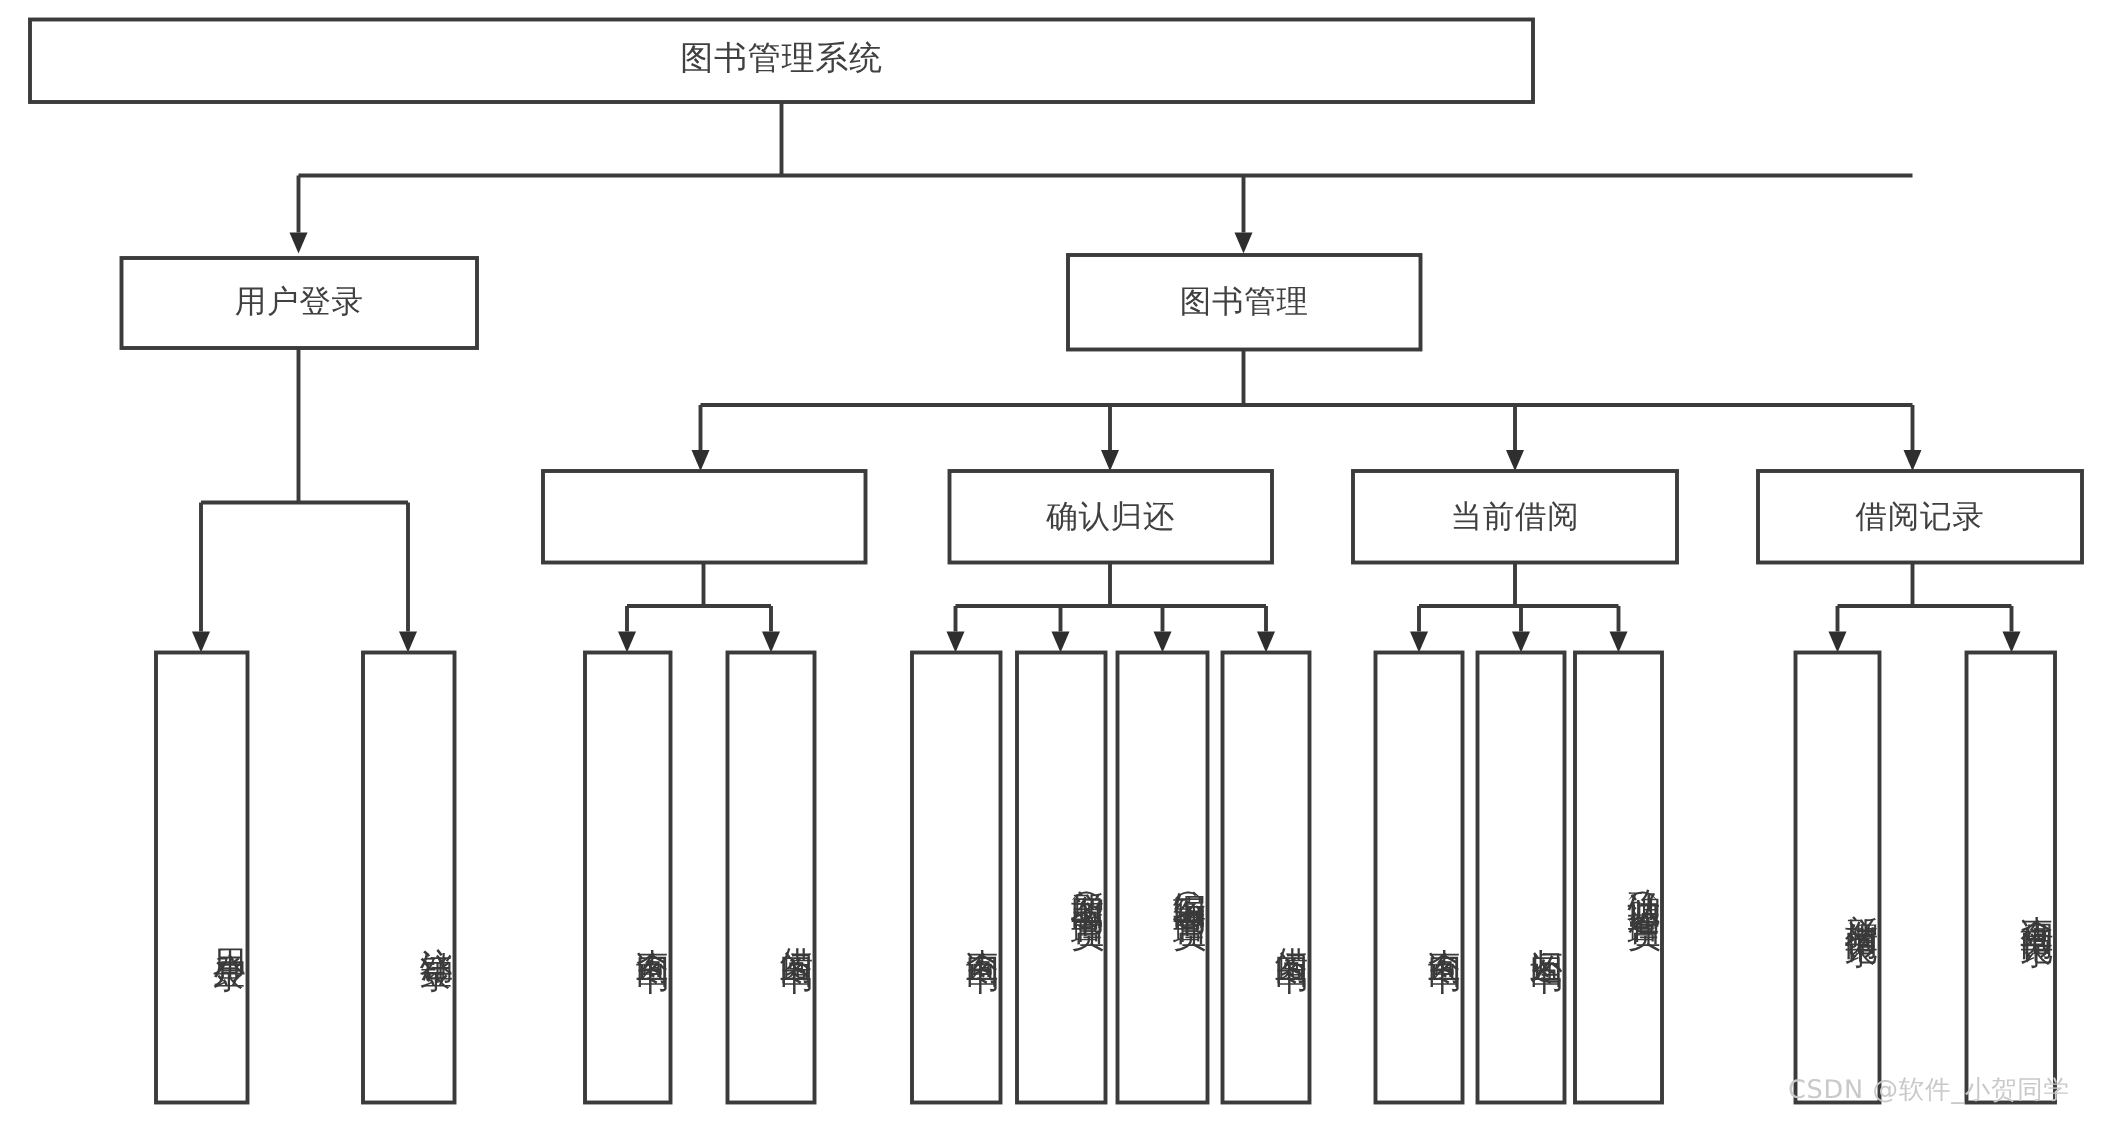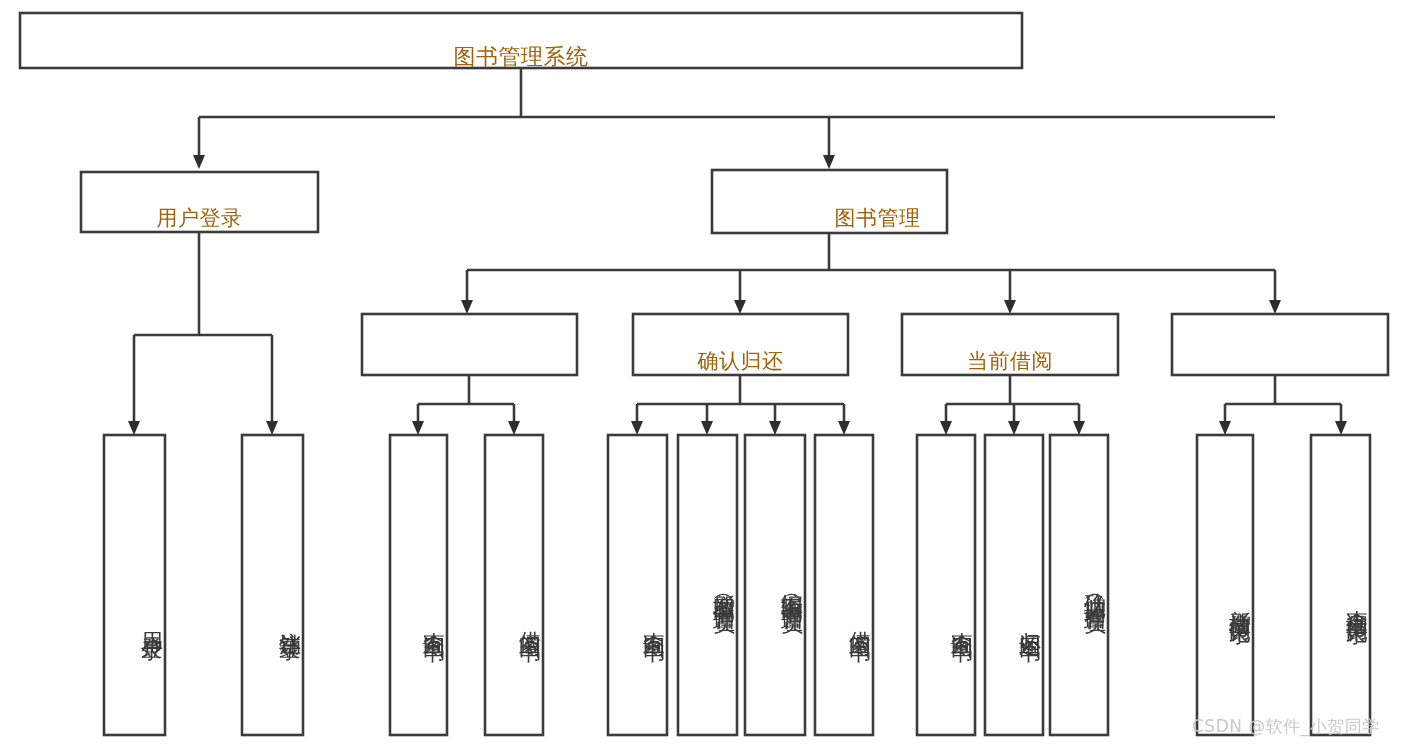--- a/index.html
+++ b/index.html
@@ -41,27 +41,26 @@
   .arrow-head {
     fill: #2e2e2e;
     stroke: none;
   }
   
   .node-label {
     position: absolute;
     display: flex;
     align-items: center;
     justify-content: center;
-    color: #a16207;
+    color: #404040;
     font-size: 21px;
     line-height: 1.2;
     letter-spacing: 0.5px;
     white-space: nowrap;
     pointer-events: none;
-    margin-top: 17px;
   }
   .node-label.title-label {
     font-size: 22px;
   }
   
   .leaf-label {
     position: absolute;
     display: flex;
     align-items: flex-start;
     justify-content: center;
@@ -199,27 +198,28 @@
     <rect class="node-rect" x="1050" y="435" width="58" height="300"></rect>
 
     <rect class="node-rect" x="1197" y="435" width="56" height="300"></rect>
     <rect class="node-rect" x="1311" y="435" width="59" height="300"></rect>
   </svg>
 
   <div class="node-label title-label" style="left:20px; top:13px; width:1002px; height:55px;">图书管理系统</div>
 
   <div class="node-label" style="left:81px; top:172px; width:237px; height:60px;">用户登录</div>
 
-  <div class="node-label" style="left:712px; top:170px; width:235px; height:63px;padding-left:48px;">图书管理</div>
+  <div class="node-label" style="left:712px; top:170px; width:235px; height:63px;">图书管理</div>
 
 
   <div class="node-label" style="left:633px; top:314px; width:215px; height:61px;">确认归还</div>
 
   <div class="node-label" style="left:902px; top:314px; width:216px; height:61px;">当前借阅</div>
 
+  <div class="node-label" style="left:1172px; top:314px; width:216px; height:61px;">借阅记录</div>
 
   <div class="leaf-label" style="left:104px; top:505px; width:61px; height:230px;">用户登录</div>
 
   <div class="leaf-label" style="left:242px; top:505px; width:61px; height:230px;">注销登录</div>
 
   <div class="leaf-label" style="left:390px; top:505px; width:57px; height:230px;">查询图书</div>
 
   <div class="leaf-label" style="left:485px; top:505px; width:58px; height:230px;">借阅图书</div>
 
   <div class="leaf-label" style="left:608px; top:505px; width:59px; height:230px;">查询图书</div>

